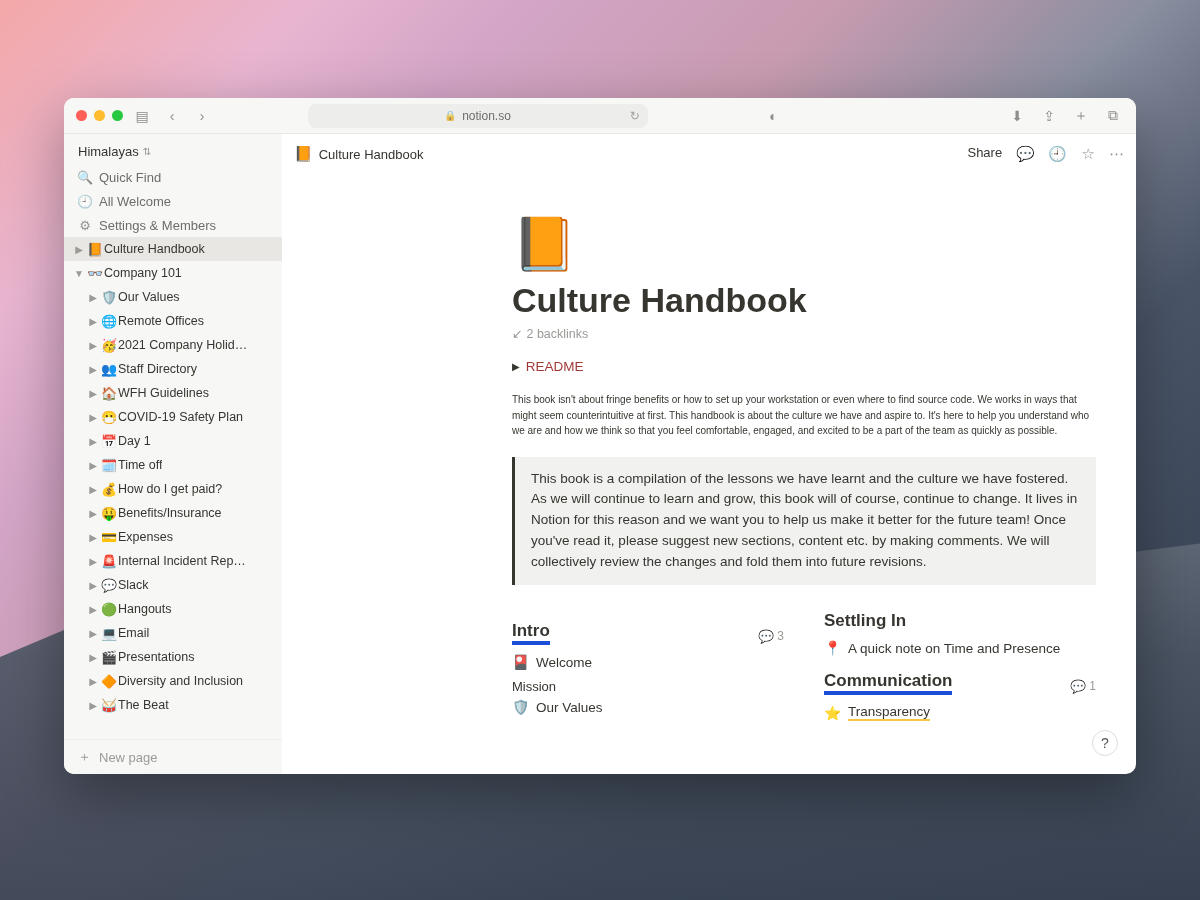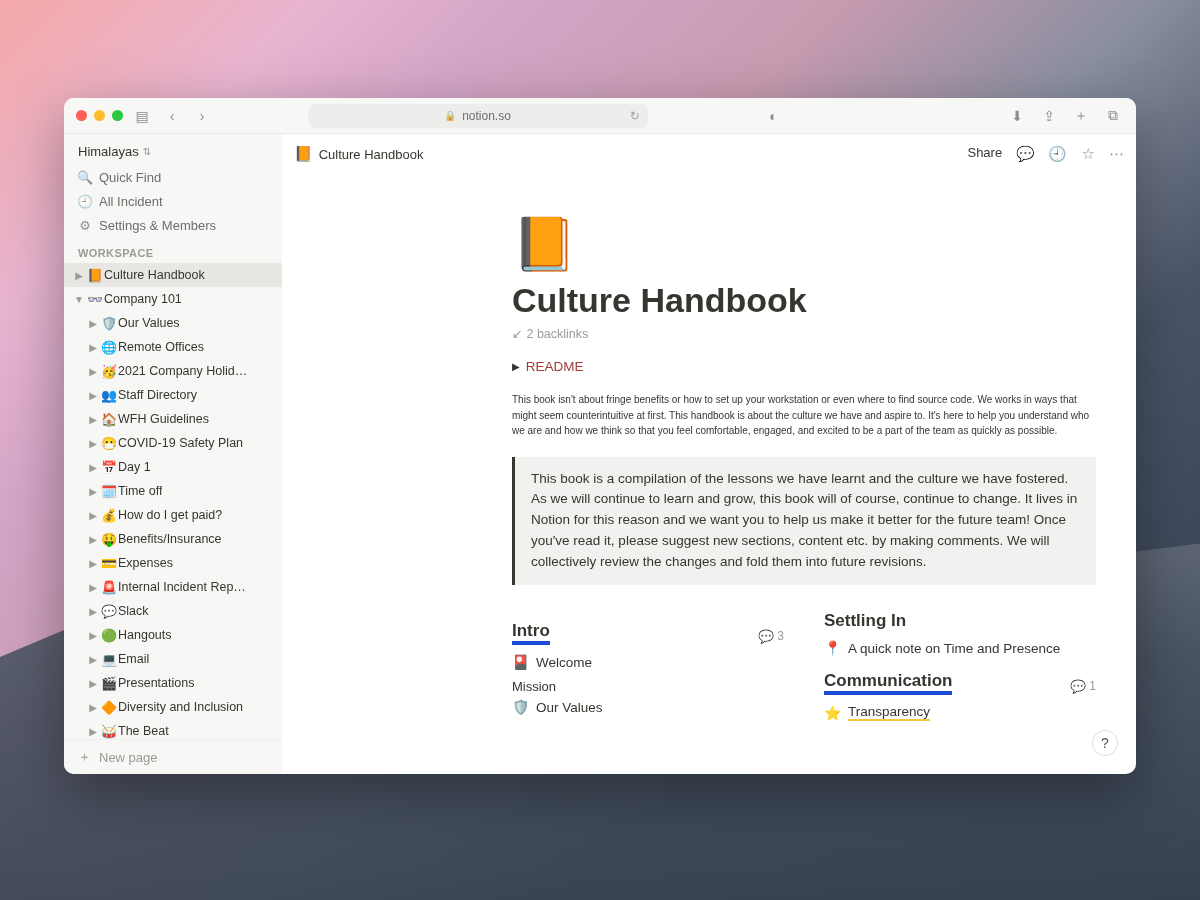--- a/index.html
+++ b/index.html
@@ -109,27 +109,26 @@
       <div class="ws-name">
         <span>Himalayas</span>
         <span class="upd">⇅</span>
       </div>
       <div class="sb-item">
         <span class="ic">🔍</span>
         <span>Quick Find</span>
       </div>
       <div class="sb-item">
         <span class="ic">🕘</span>
-        <span>All Incident</span>
+        <span>All Welcome</span>
       </div>
       <div class="sb-item">
         <span class="ic">⚙</span>
         <span>Settings &amp; Members</span>
       </div>
-      <div class="sb-section-label">WORKSPACE</div>
       <div class="tree" id="tree">
           <div class="tree-row depth0 active">
             <span class="disclose">▶</span>
             <span class="emoji">📙</span>
             <span class="label">Culture Handbook</span>
           </div>
           <div class="tree-row depth0">
             <span class="disclose">▼</span>
             <span class="emoji">👓</span>
             <span class="label">Company 101</span>

